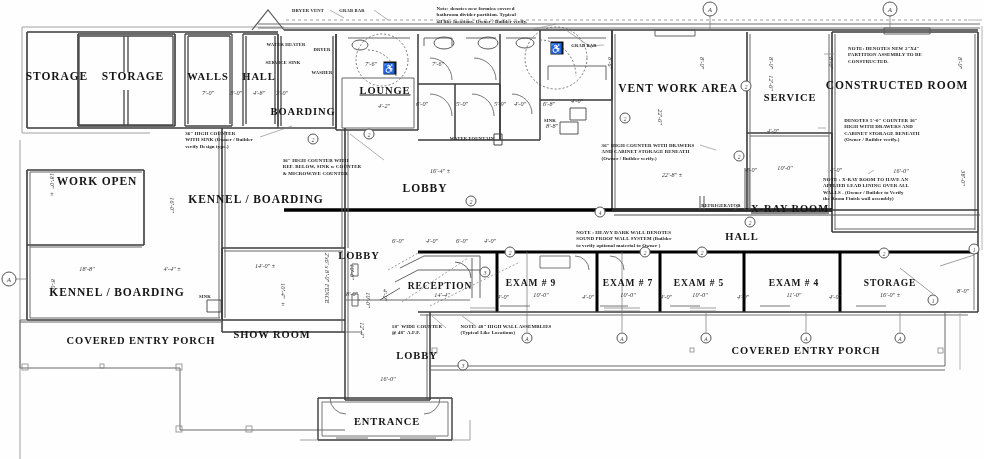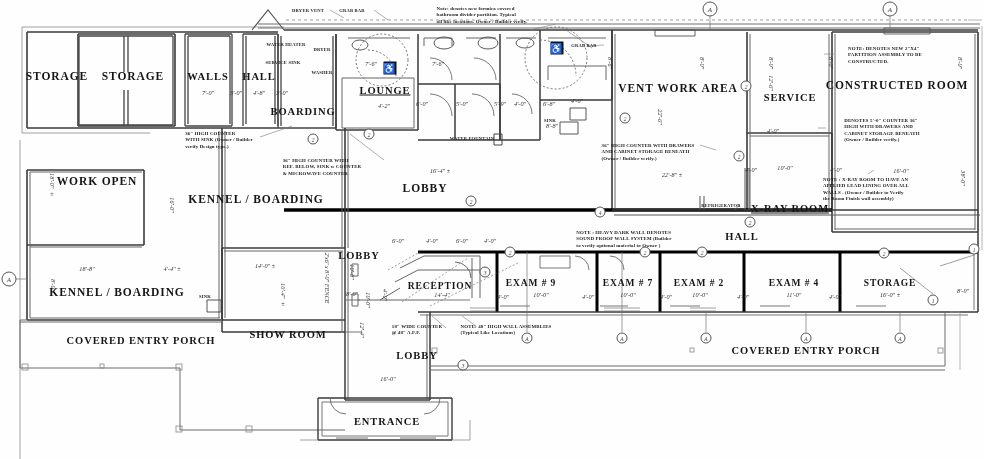--- a/index.html
+++ b/index.html
@@ -371,24 +371,24 @@
       <div class="rm s13" style="left: 256px; top: 199px;">KENNEL / BOARDING</div>
       <div class="rm s13" style="left: 117px; top: 292px;">KENNEL / BOARDING</div>
       <div class="rm s13" style="left: 425px; top: 188px;">LOBBY</div>
       <div class="rm s12" style="left: 359px; top: 255px;">LOBBY</div>
       <div class="rm s12" style="left: 417px; top: 355px;">LOBBY</div>
       <div class="rm s12" style="left: 790px; top: 208px; text-decoration: underline;">X-RAY ROOM</div>
       <div class="rm s12" style="left: 742px; top: 236px;">HALL</div>
       <div class="rm s11" style="left: 440px; top: 286px;">RECEPTION</div>
       <div class="rm s11" style="left: 531px; top: 283px;">EXAM # 9</div>
       <div class="rm s11" style="left: 628px; top: 283px;">EXAM # 7</div>
-      <div class="rm s11" style="left: 699px; top: 283px;">EXAM # 2</div>
+      <div class="rm s11" style="left: 699px; top: 283px;">EXAM # 5</div>
       <div class="rm s11" style="left: 794px; top: 283px;">EXAM # 4</div>
       <div class="rm s11" style="left: 890px; top: 283px;">STORAGE</div>
-      <div class="rm s12" style="left: 288px; top: 334px;">SHOW ROOM</div>
+      <div class="rm s12" style="left: 272px; top: 334px;">SHOW ROOM</div>
       <div class="rm s12" style="left: 141px; top: 340px;">COVERED ENTRY PORCH</div>
       <div class="rm s12" style="left: 806px; top: 350px;">COVERED ENTRY PORCH</div>
       <div class="rm s12" style="left: 387px; top: 421px;">ENTRANCE</div>
       <div class="micro" style="left: 308px; top: 10px;">DRYER VENT</div>
       <div class="micro" style="left: 352px; top: 10px;">GRAB BAR</div>
       <div class="micro" style="left: 584px; top: 45px;">GRAB BAR</div>
       <div class="micro" style="left: 286px; top: 44px;">WATER HEATER</div>
       <div class="micro" style="left: 283px; top: 62px;">SERVICE SINK</div>
       <div class="micro" style="left: 322px; top: 49px;">DRYER</div>
       <div class="micro" style="left: 322px; top: 72px;">WASHER</div>

